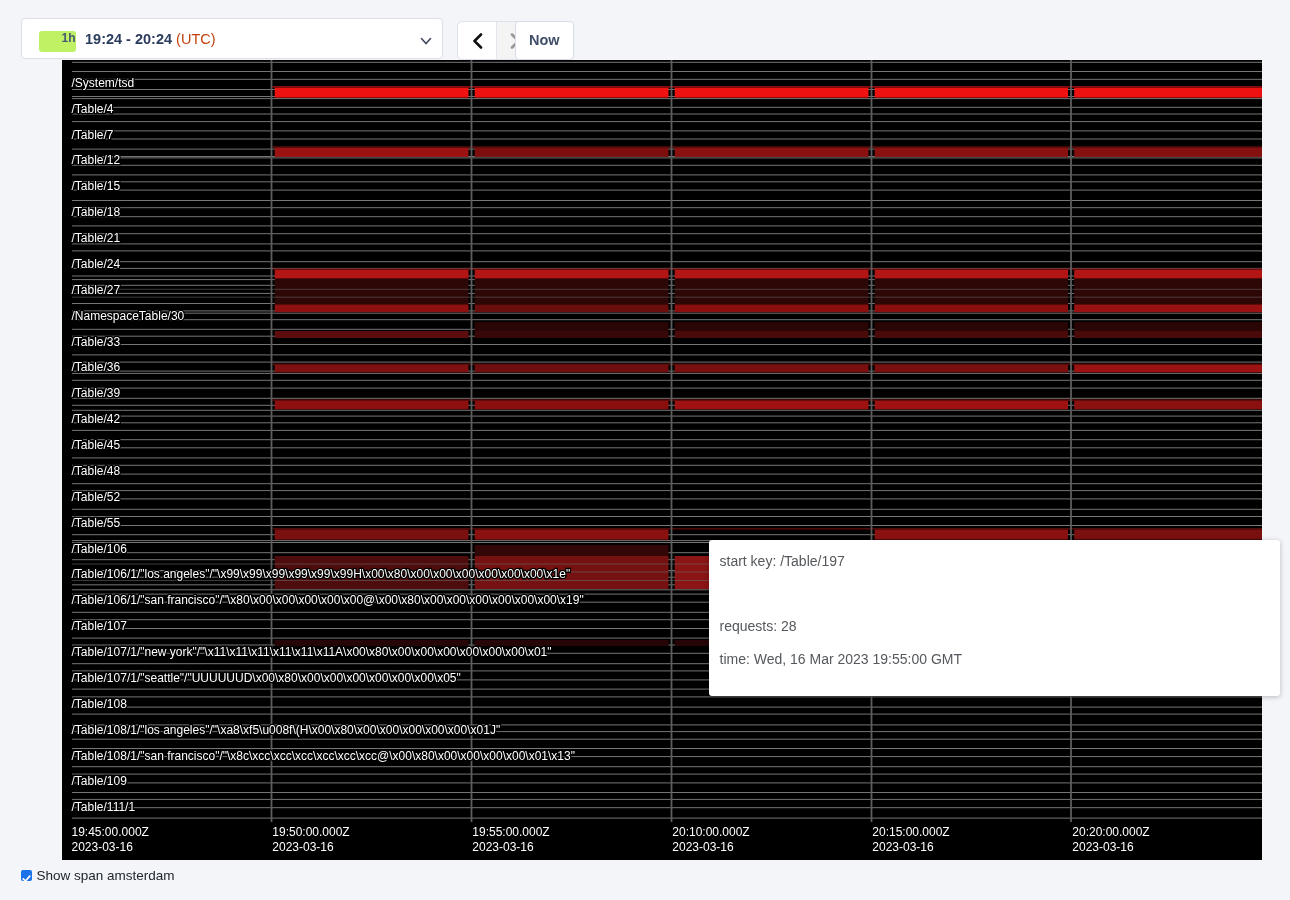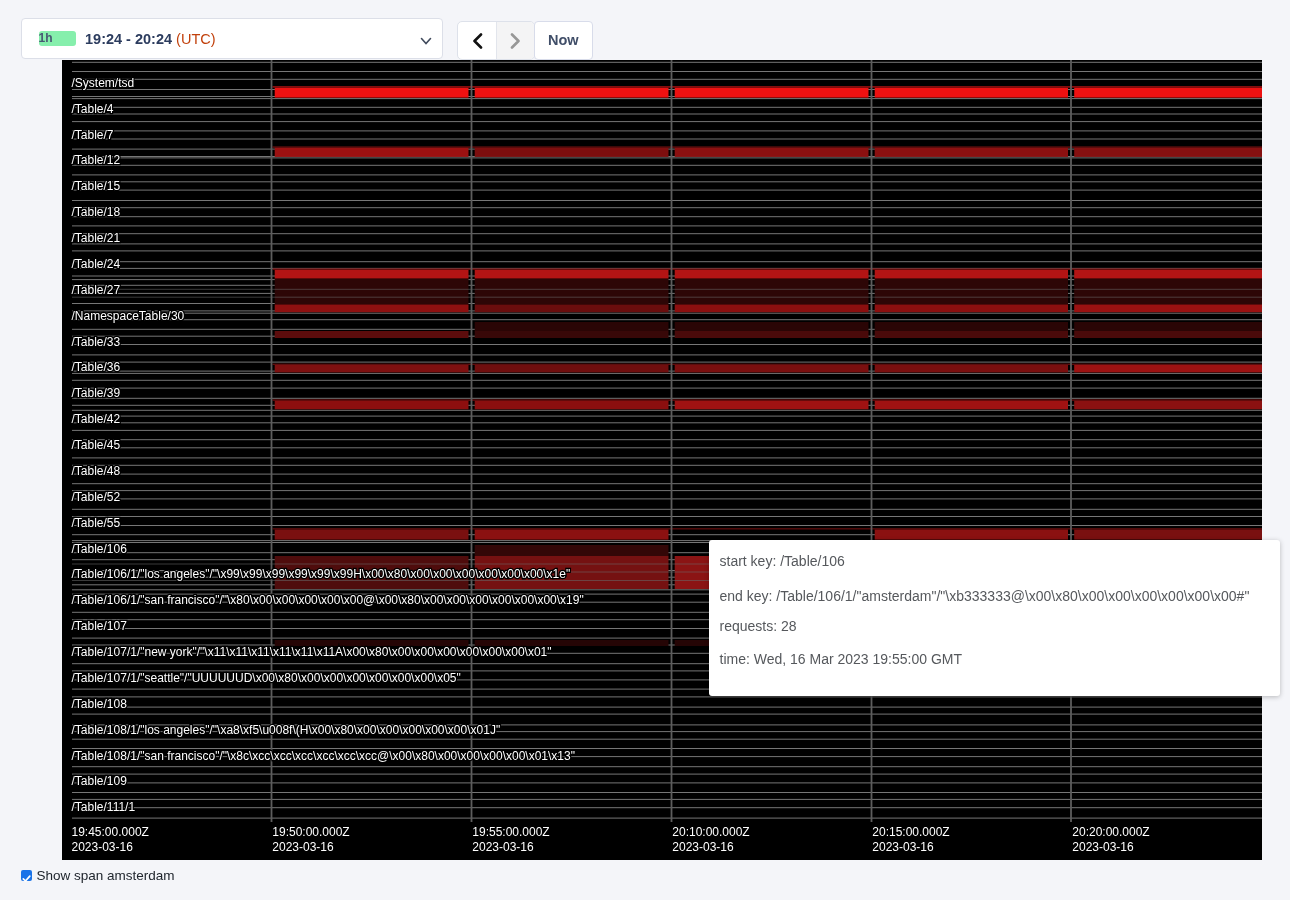--- a/index.html
+++ b/index.html
@@ -1,29 +1,29 @@
 <!DOCTYPE html>
 <html><head>
 <meta charset="utf-8">
 <style>
   * { margin:0; padding:0; box-sizing:border-box; }
   html,body { width:1290px; height:900px; background:#f4f5f9; font-family:"Liberation Sans", sans-serif; overflow:hidden; }
   .abs { position:absolute; }
   #selector { left:21px; top:17.5px; width:422px; height:41px; background:#fff;
               border:1px solid #dcdfe8; border-radius:4px; }
-  #badge1h { left:16.5px; top:12.5px; width:37px; height:15px; background:#86efac; border-radius:3px;
-             color:#475872; font-size:12px; font-weight:bold; text-align:left; line-height:15px; }
+  #badge1h { left:16.5px; top:12.5px; width:37px; height:21px; background:#bef264; border-radius:3px;
+             color:#475872; font-size:12px; font-weight:bold; text-align:right; line-height:15px; }
   #seltext { left:63px; top:12.5px; font-size:14.5px; font-weight:bold; color:#2c3c5e; }
   #seltext span { font-weight:normal; color:#c2410c; }
   #chev { left:398px; top:17px; }
   #btngroup { left:457px; top:20.5px; width:77.5px; height:39px; background:#fff;
               border:1px solid #dde1ea; border-radius:5px; }
   #btnright { position:absolute; left:37.7px; top:0; width:38.8px; height:37px; background:#f4f4f5;
               border-left:1px solid #e2e5ec; border-radius:0 4px 4px 0; }
-  #nowbtn { left:534px; top:20.5px; width:58.5px; height:39px; background:#fff;
+  #nowbtn { left:515px; top:20.5px; width:58.5px; height:39px; background:#fff;
             border:1px solid #d8dcea; border-radius:4px; color:#404e68; font-size:14.5px;
             font-weight:bold; text-align:center; line-height:37px; }
   #canvas { left:21.5px; top:60px; width:1200px; height:800px; background:#000;margin-left:40px; }
   .lbl { font: 12px "Liberation Sans", sans-serif; fill:#fff; paint-order:stroke; stroke:#000; stroke-width:2.6px; }
   .axl { font: 12px "Liberation Sans", sans-serif; fill:#fff; }
   #tooltip { left:708.5px; top:539.5px; width:571.5px; height:156.5px; background:#fff; border-radius:3px;
              box-shadow:0 1px 5px rgba(0,0,0,0.25); font-size:14px; color:#55585c; }
   #tooltip div { position:absolute; left:11px; white-space:nowrap; }
   #cbrow { left:21px; top:867.5px; }
   #cbox { position:absolute; left:0; top:2px; width:11px; height:11px; background:#1a73e8; border-radius:2px; }
@@ -262,22 +262,21 @@
 <text x="410.3" y="790.5" class="axl">2023-03-16</text>
 <text x="610.3" y="775.5" class="axl">20:10:00.000Z</text>
 <text x="610.3" y="790.5" class="axl">2023-03-16</text>
 <text x="810.3" y="775.5" class="axl">20:15:00.000Z</text>
 <text x="810.3" y="790.5" class="axl">2023-03-16</text>
 <text x="1010.3" y="775.5" class="axl">20:20:00.000Z</text>
 <text x="1010.3" y="790.5" class="axl">2023-03-16</text>
 </svg>
   </div>
 <div class="abs" id="tooltip">
-  <div style="top:13.5px">start key: /Table/106</div>
-  <div style="top:48px">end key: /Table/106/1/"amsterdam"/"\xb333333@\x00\x80\x00\x00\x00\x00\x00\x00#"</div>
+  <div style="top:13.5px">start key: /Table/197</div>
   <div style="top:78px">requests: 28</div>
   <div style="top:111px">time: Wed, 16 Mar 2023 19:55:00 GMT</div>
 </div>
 <div class="abs" id="cbrow">
   <div id="cbox"><svg width="11" height="11" viewBox="0 0 11 11">
         <path d="M2.3 5.9 L4.5 8 L8.8 3.1" fill="none" stroke="#fff" stroke-width="1.7" stroke-linecap="round" stroke-linejoin="round"></path>
       </svg></div>
   <div id="cblab">Show span amsterdam</div>
 </div>
 

